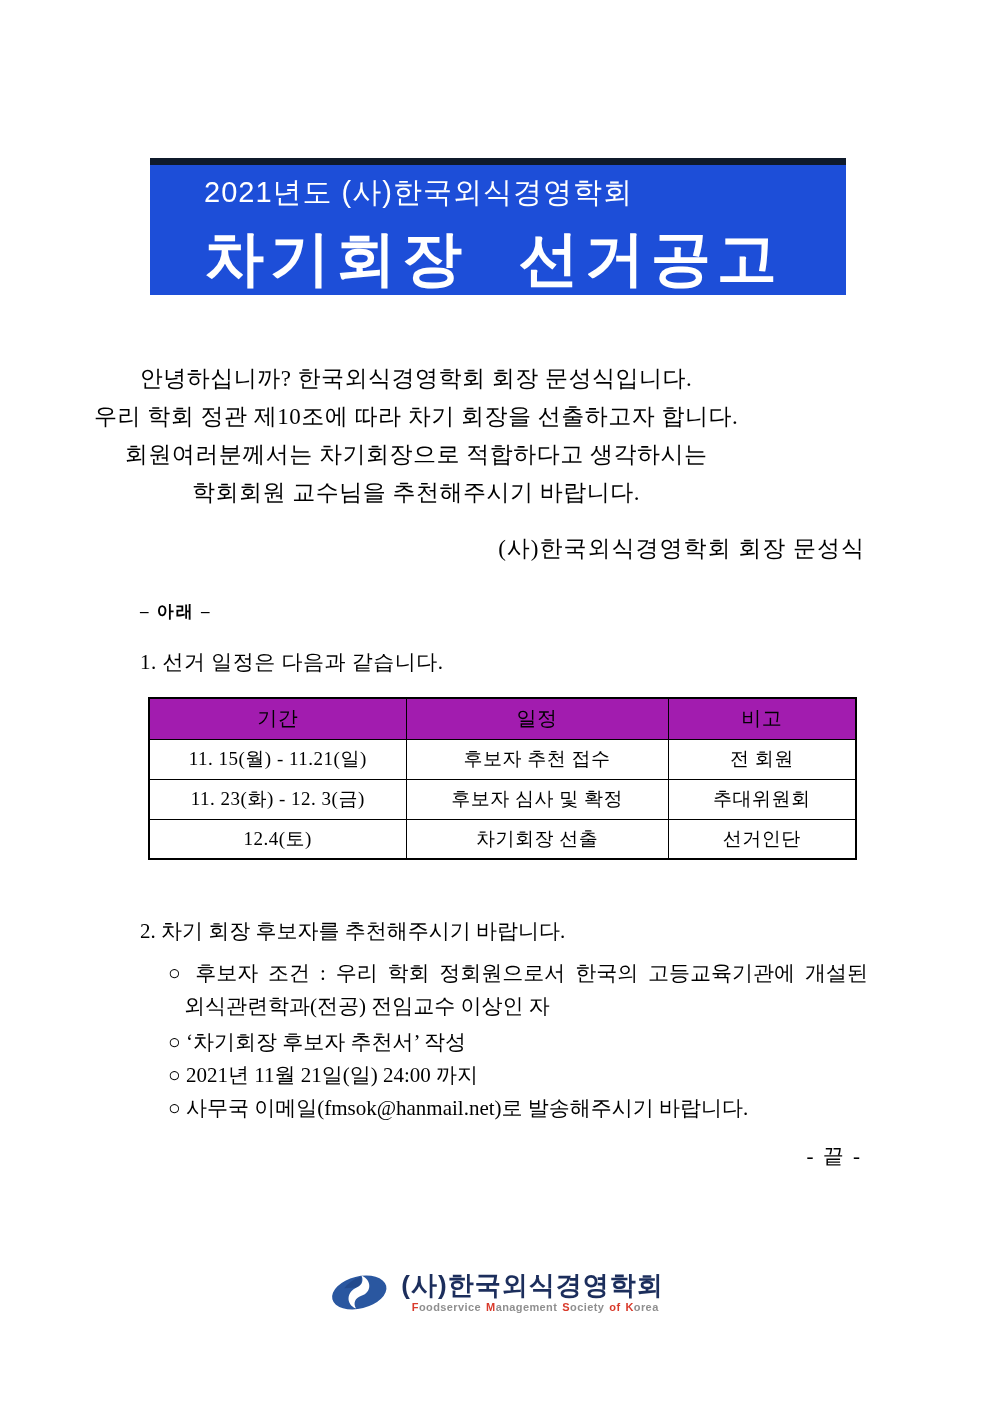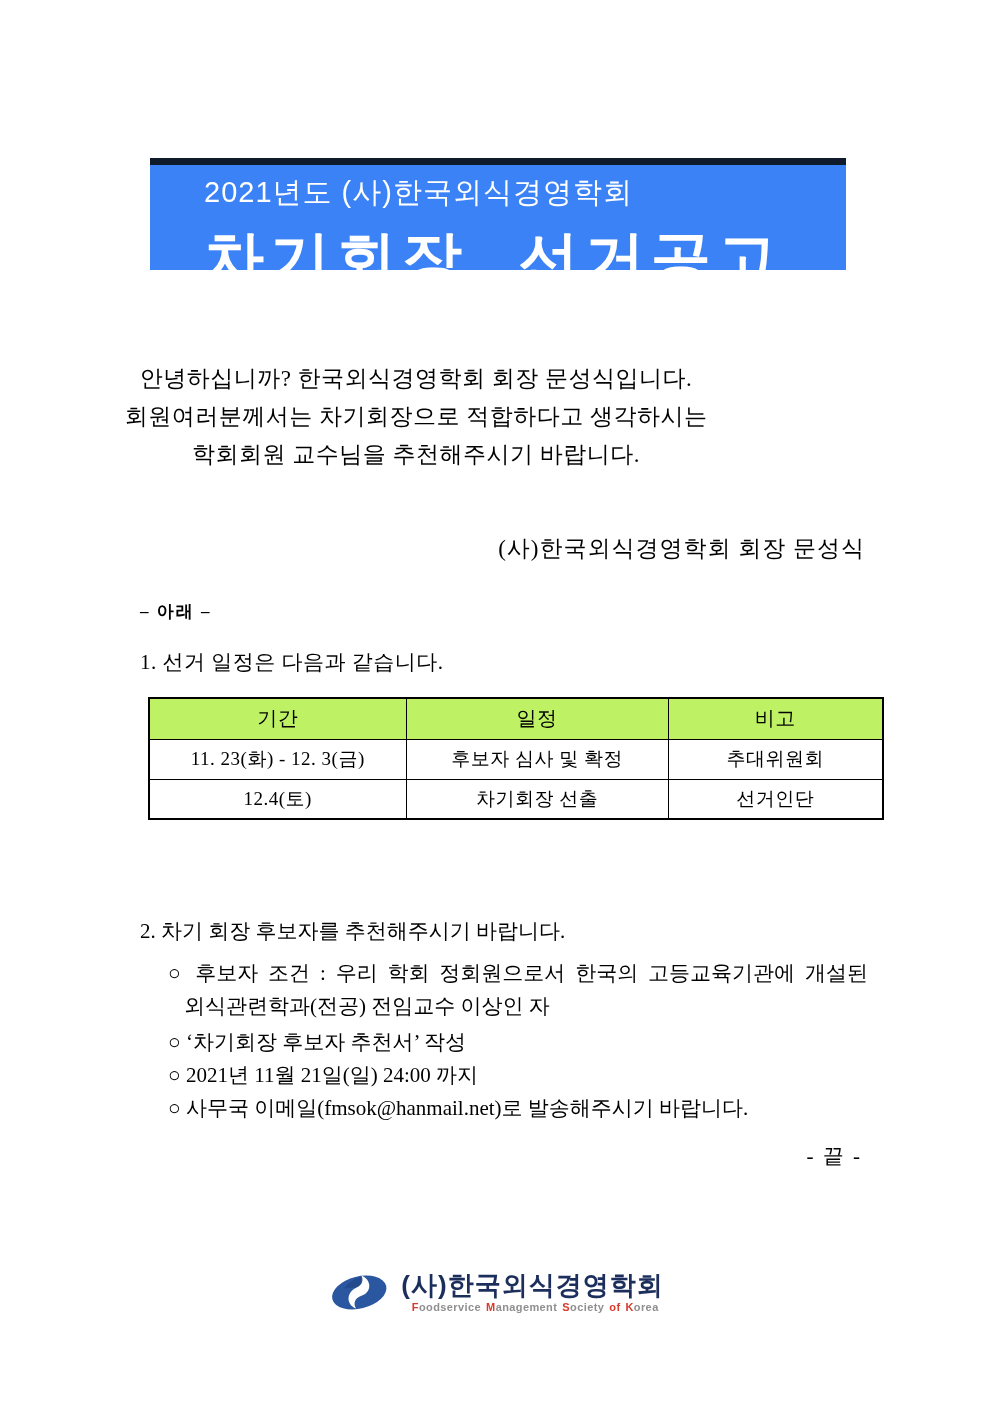--- a/index.html
+++ b/index.html
@@ -7,22 +7,22 @@
   body {
     position: relative;
     font-family: "Liberation Serif", "DejaVu Serif", serif;
     color: #000;
     overflow: hidden;
   }
   .abs { position: absolute; }
 
   
   .banner {
-    left: 150px; top: 158px; width: 696px; height: 112px;
-    background: #3b82f6;
+    left: 150px; top: 158px; width: 696px; height: 137px;
+    background: #1d4ed8;
     border-top: 7px solid #0f1a2b;
     padding: 8px 0 0 54px;
     color: #ffffff;
     font-family: "Liberation Sans", "DejaVu Sans", sans-serif;
   }
   .banner-subtitle {
     font-size: 29px;
     letter-spacing: 1px;
     font-weight: 400;
   }
@@ -74,29 +74,29 @@
   }
   .schedule-table th, .schedule-table td {
     border: 1px solid #000;
     text-align: center;
     vertical-align: middle;
     height: 40px;
     letter-spacing: 0.5px;
   }
   .schedule-table { border: 2px solid #000; }
   .schedule-table thead th {
-    background: #bef264;
+    background: #a21caf;
     font-weight: 400;
     font-size: 20px;
     height: 41px;
     margin-left: 39px;
   }
   .col-period { width: 257px; }
   .col-sched  { width: 262px; }
-  .col-note   { width: 215px; }
+  .col-note   { width: 188px; }
 
   
   .section2 {
     left: 140px; top: 915px; width: 728px;
     font-size: 21px;
     line-height: 33px;
   }
   .section2 .s2-heading { margin-bottom: 9px; }
   .bullet { padding-left: 28px; }
   .bullet-justify {
@@ -145,39 +145,45 @@
 </head>
 <body>
 
 <div class="abs banner">
   <div class="banner-subtitle">2021년도 (사)한국외식경영학회</div>
   <div class="banner-title">차기회장 선거공고</div>
 </div>
 
 <div class="abs greeting">
   <div>안녕하십니까? 한국외식경영학회 회장 문성식입니다.</div>
+  <div>우리 학회 정관 제10조에 따라 차기 회장을 선출하고자 합니다.</div>
   <div>회원여러분께서는 차기회장으로 적합하다고 생각하시는</div>
   <div>학회회원 교수님을 추천해주시기 바랍니다.</div>
 </div>
 
 <div class="abs signature">(사)한국외식경영학회 회장 문성식</div>
 
 <div class="abs below-marker">– 아래 –</div>
 
 <div class="abs s1-heading">1. 선거 일정은 다음과 같습니다.</div>
 
 <table class="abs schedule-table">
   <thead>
     <tr>
       <th class="col-period">기간</th>
       <th class="col-sched">일정</th>
       <th class="col-note">비고</th>
     </tr>
   </thead>
   <tbody>
+    <tr>
+      <td>11. 15(월) - 11.21(일)</td>
+      <td>후보자 추천 접수</td>
+      <td>전 회원</td>
+    </tr>
     <tr>
       <td>11. 23(화) - 12. 3(금)</td>
       <td>후보자 심사 및 확정</td>
       <td>추대위원회</td>
     </tr>
     <tr>
       <td>12.4(토)</td>
       <td>차기회장 선출</td>
       <td>선거인단</td>
     </tr>

